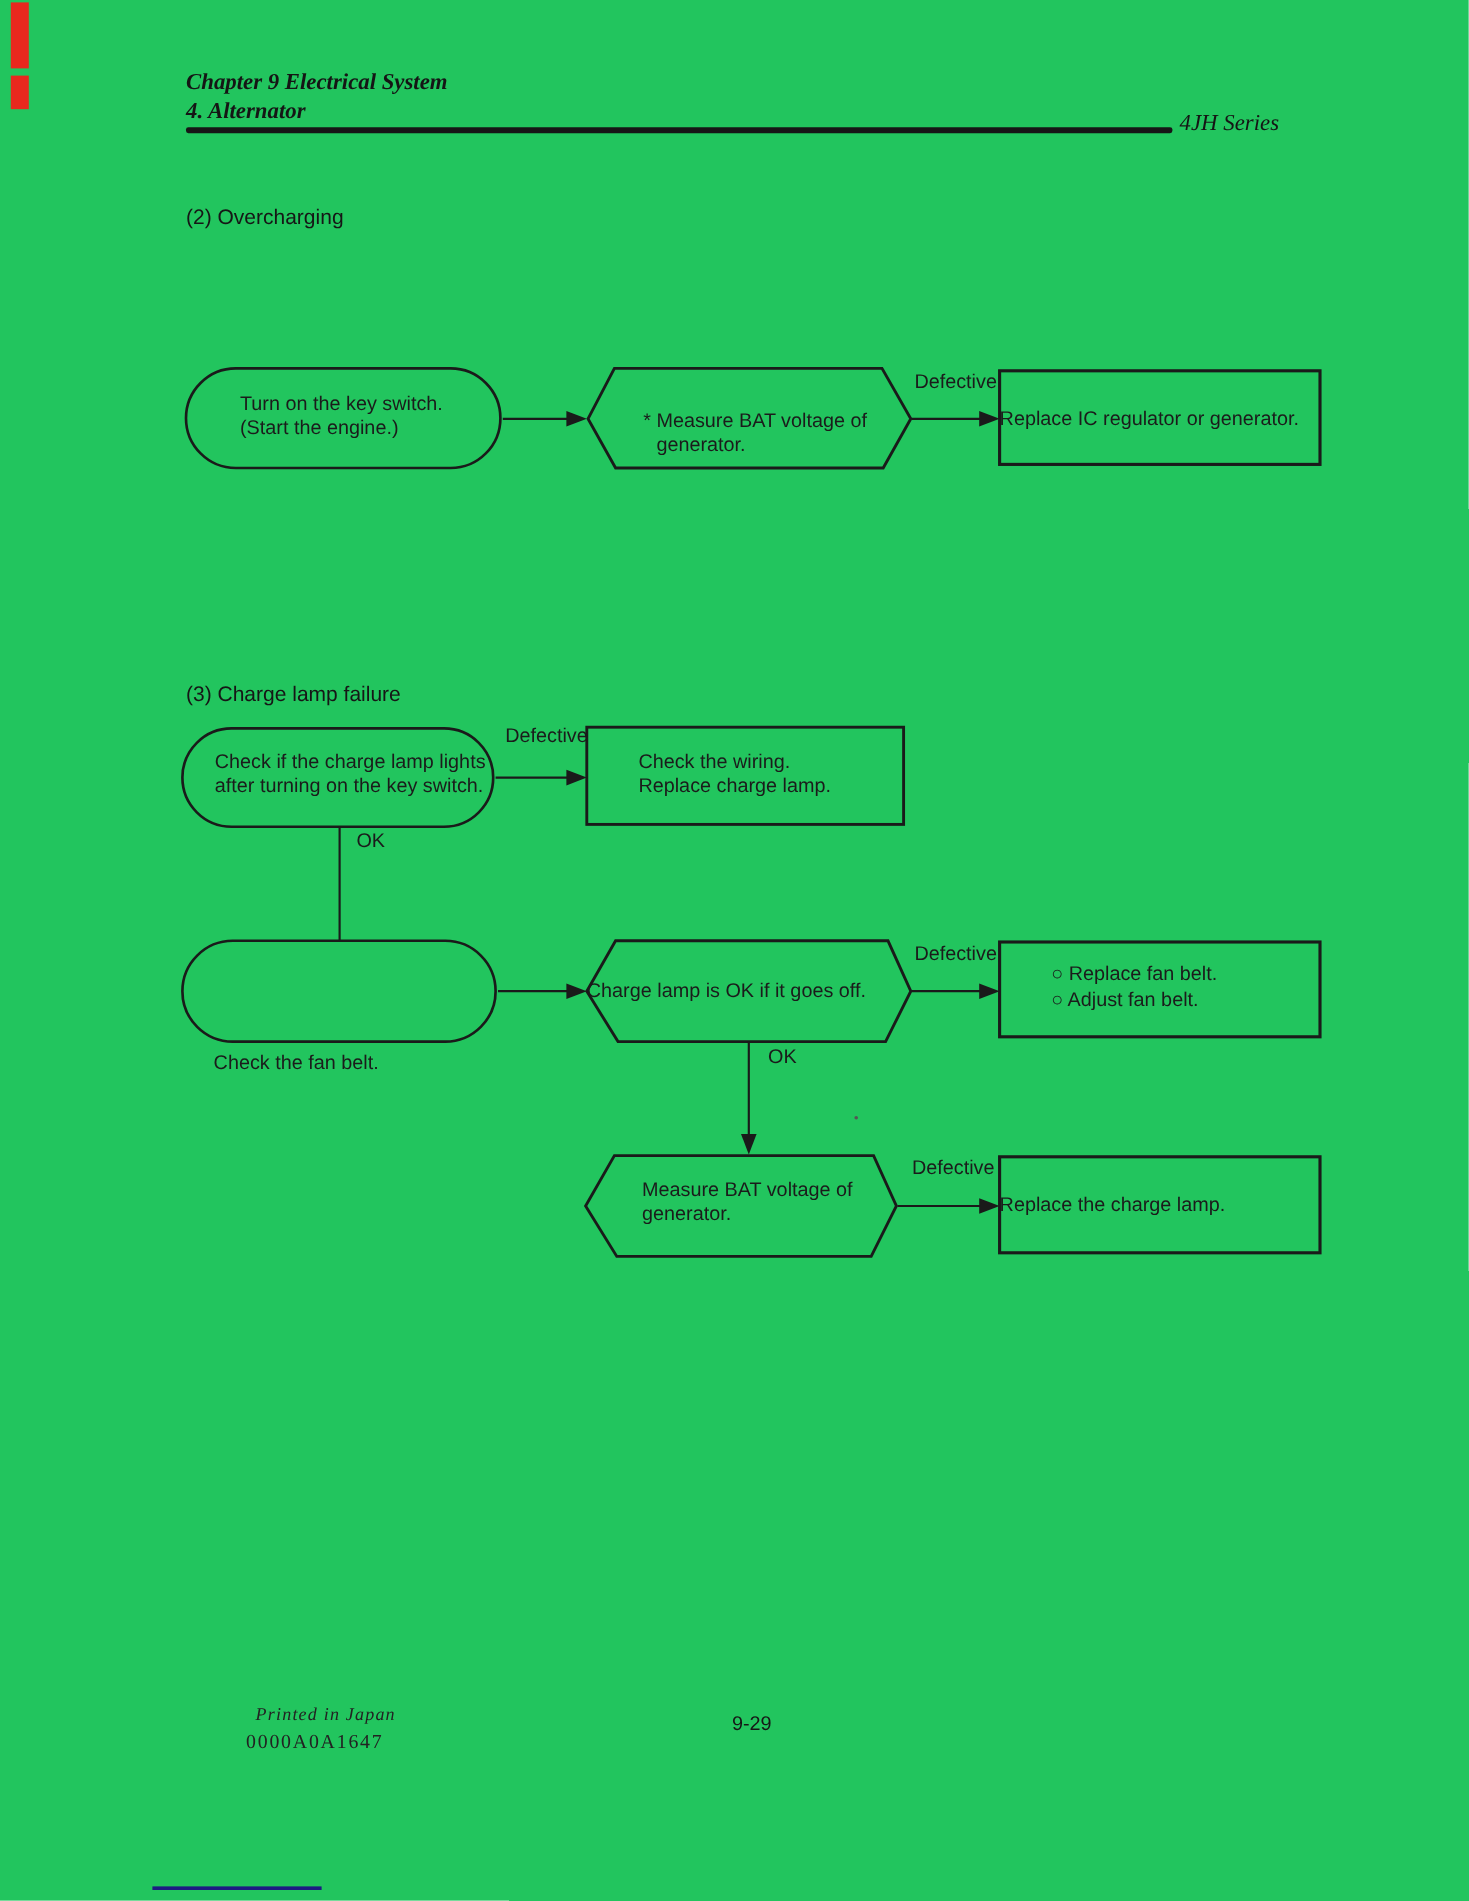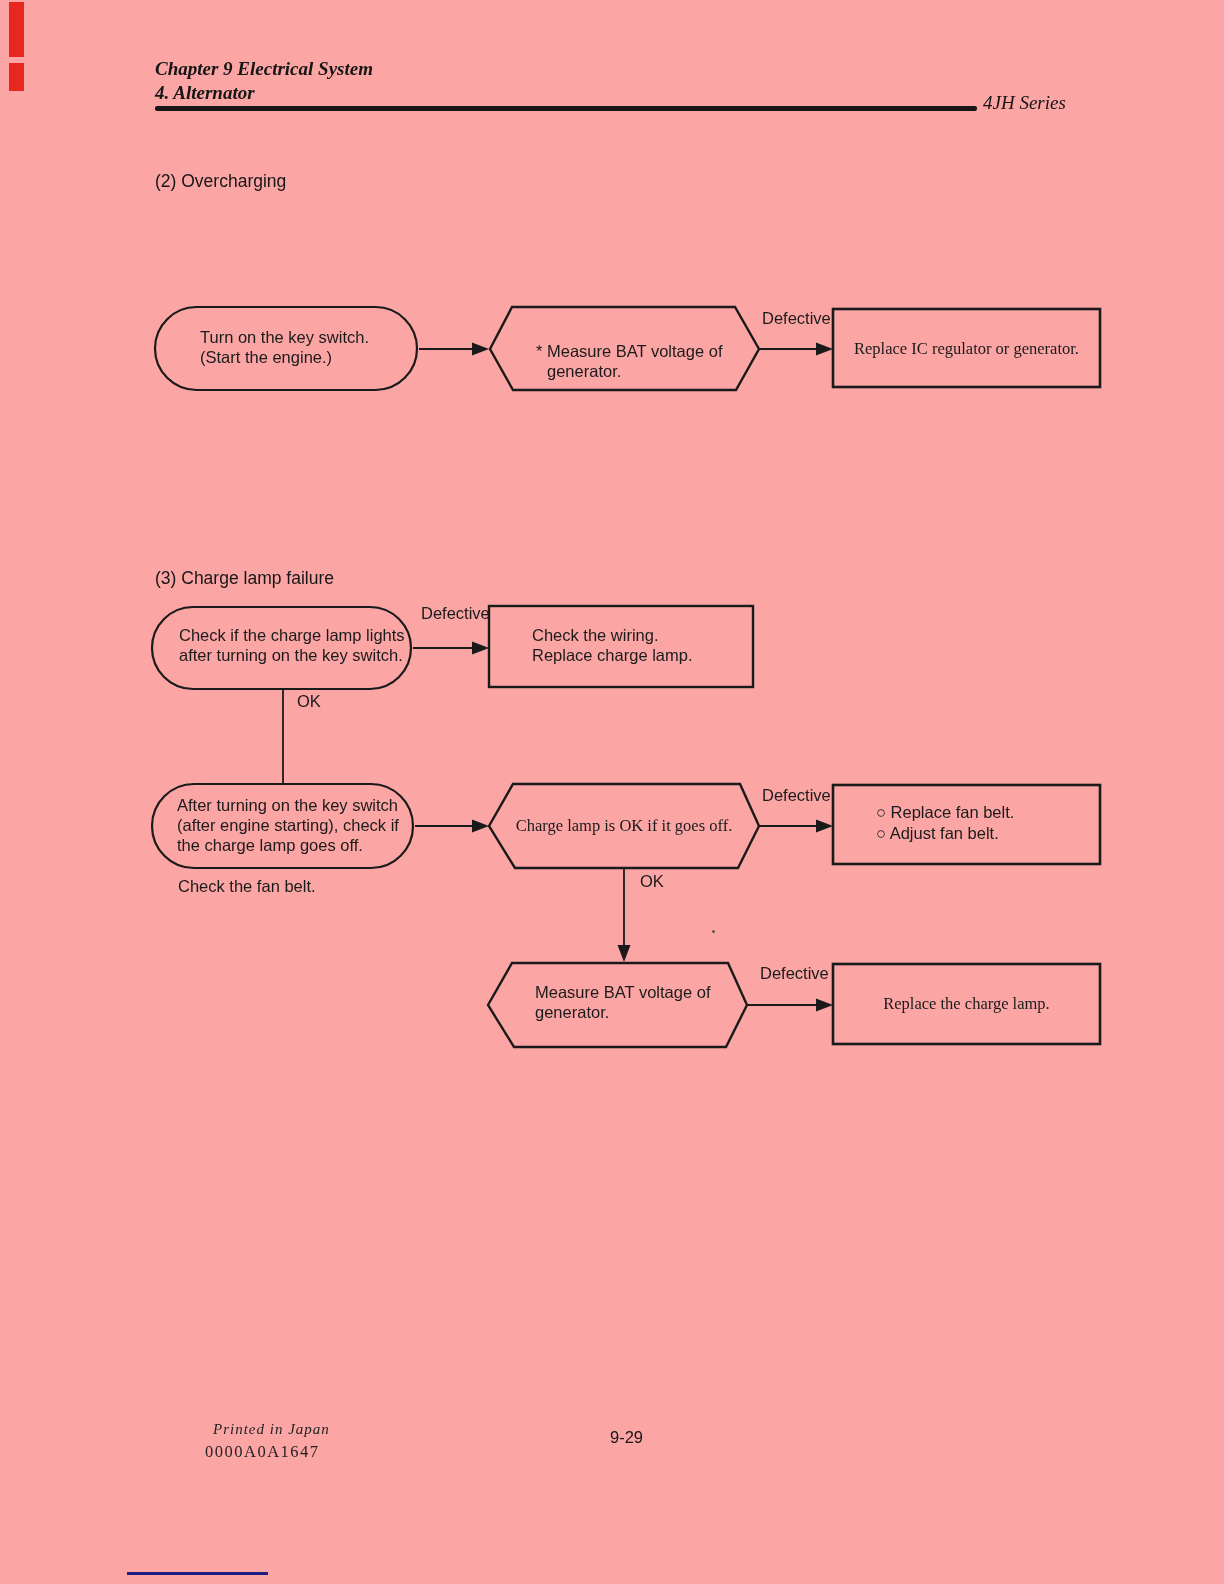--- a/index.html
+++ b/index.html
@@ -1,19 +1,19 @@
 <!DOCTYPE html>
 <html><head>
 <meta charset="utf-8">
 <style>
   html,body{margin:0;padding:0;background:#ffffff;}
   #page{
     position:relative;
     width:1224px;height:1584px;
-    background:#fca5a5;
+    background:#22c55e;
     font-family:"Liberation Sans", sans-serif;
     color:#1b1b1b;
     overflow:hidden;
   }
   
   .hdr-line{
     position:absolute;left:155px;
     font-family:"Liberation Serif", serif;
     font-style:italic;font-weight:bold;
     font-size:19px;line-height:22px;color:#151515;
@@ -62,21 +62,21 @@
   }
   #foot-code{
     position:absolute;left:205px;top:1442px;
     font-family:"Liberation Serif", serif;
     font-size:16.5px;color:#222;letter-spacing:1.5px;white-space:nowrap;
   }
   #foot-page{
     position:absolute;left:610px;top:1428px;
     font-size:16.5px;color:#161616;white-space:nowrap;
   }
-  .center-text{text-align:center;font-family:Liberation Serif, serif;}
+  .center-text{text-align:left;}
 </style>
 </head>
 <body>
 
 <div id="page">
 
   <div class="red-mark" id="red-mark-1" style="top: 2px; height: 55px; background: rgb(232, 40, 30);"></div>
   <div class="red-mark" id="red-mark-2" style="top: 63px; height: 28px; background: rgb(232, 40, 30);"></div>
   <div id="blue-line" style="background: rgb(28, 28, 130);"></div>
   <div id="stray-dot"></div>
@@ -136,25 +136,20 @@
     <div>Check if the charge lamp lights</div>
     <div>after turning on the key switch.</div>
   </div>
   <div class="lbl" style="left:421px;top:604px;">Defective</div>
   <div class="node-text" style="left:532px;top:625px;">
     <div>Check the wiring.</div>
     <div>Replace charge lamp.</div>
   </div>
   <div class="lbl" style="left:297px;top:692px;">OK</div>
 
-  <div class="node-text" style="left:177px;top:795px;">
-    <div>After turning on the key switch</div>
-    <div>(after engine starting), check if</div>
-    <div>the charge lamp goes off.</div>
-  </div>
   <div class="lbl" style="left:178px;top:877px;">Check the fan belt.</div>
   <div class="node-text center-text" style="left:489px;top:816px;width:270px;">Charge lamp is OK if it goes off.</div>
   <div class="lbl" style="left:762px;top:786px;">Defective</div>
   <div class="node-text" style="left:876px;top:802px;line-height:21px;">
     <div>○ Replace fan belt.</div>
     <div>○ Adjust fan belt.</div>
   </div>
   <div class="lbl" style="left:640px;top:872px;">OK</div>
 
   <div class="node-text" style="left:535px;top:982px;">

